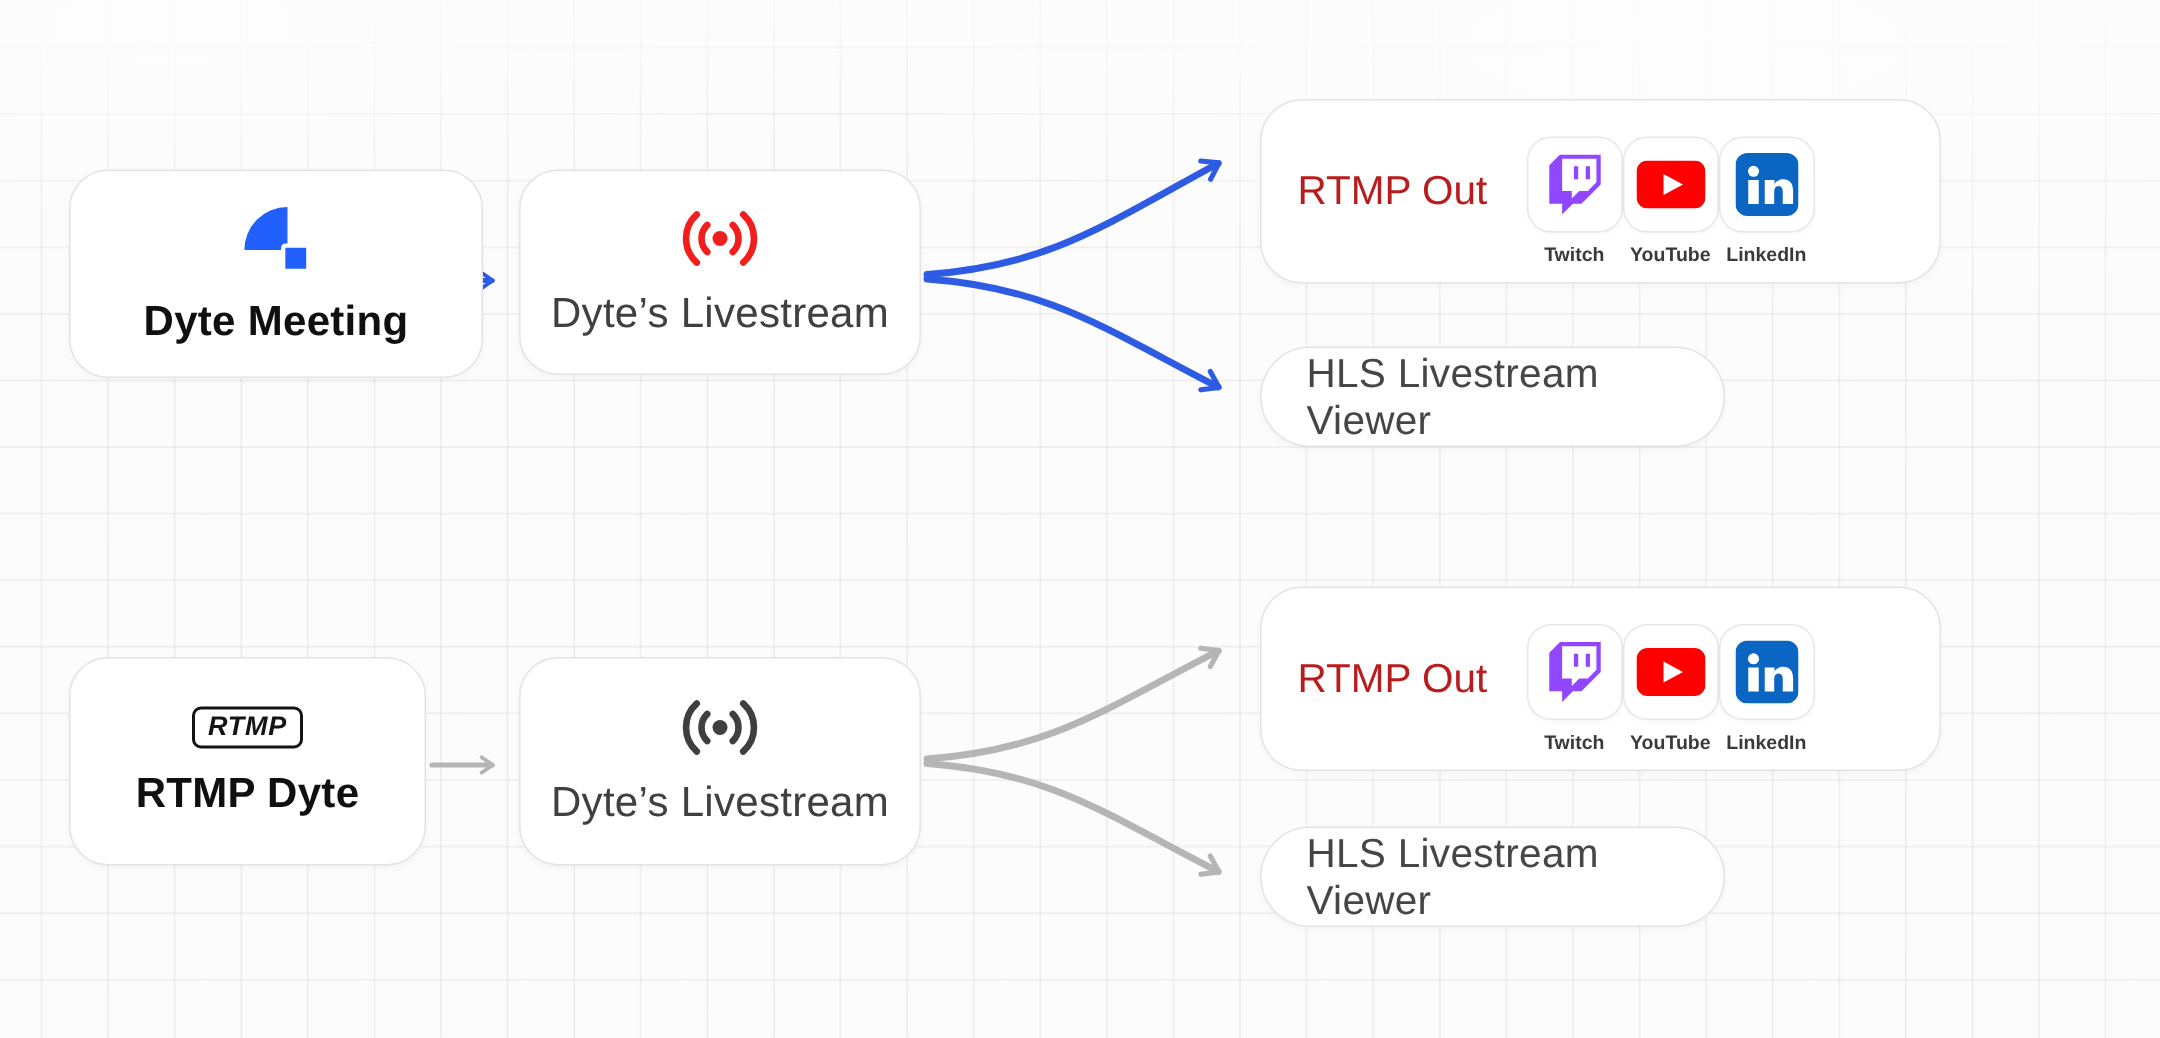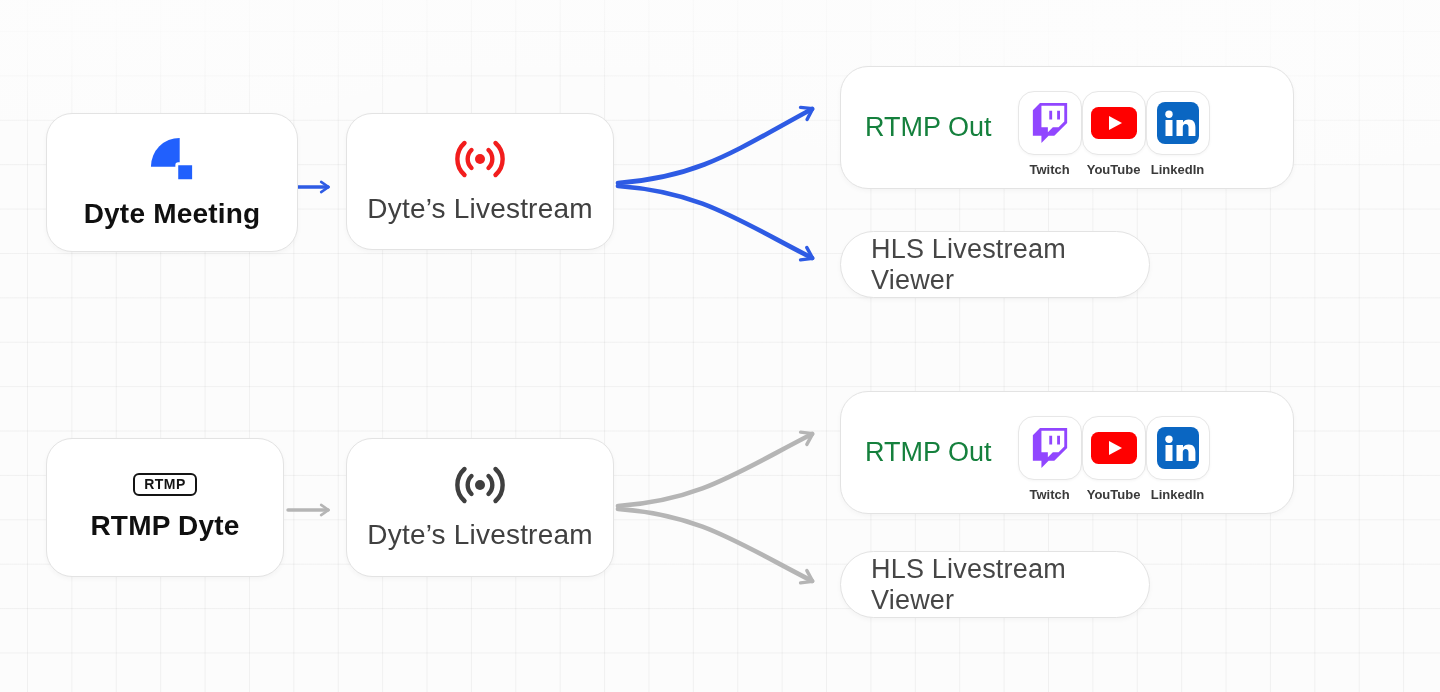--- a/index.html
+++ b/index.html
@@ -28,27 +28,27 @@
     display:flex;flex-direction:column;align-items:center;justify-content:center;
     box-sizing:border-box;
   }
   .title-bold{font-size:28px;font-weight:700;color:#101010;letter-spacing:0.2px;}
   .title-med{font-size:28px;font-weight:500;color:#404040;letter-spacing:0.2px;}
   .gap16{gap:16px;}
   .gap13{gap:13px;}
   .rtmp-badge{
     border:2.5px solid #141414;border-radius:6px;
     padding:1px 9px 2px 9px;
-    font-size:14px;font-weight:700;color:#141414;letter-spacing:0.5px;
+    font-size:18px;font-weight:700;color:#141414;letter-spacing:0.5px;font-style:italic;
   }
   .rtmp-out{
     flex-direction:row;justify-content:flex-start;
     padding:0 22px 0 24px;gap:24px;border-radius:28px;
   }
-  .rtmp-out-title{font-size:27px;font-weight:500;color:#15803d;white-space:nowrap;margin-right:2px;}
+  .rtmp-out-title{font-size:27px;font-weight:500;color:#b91c1c;white-space:nowrap;margin-right:2px;}
   .platforms{display:flex;margin-top:12px;}
   .platform{display:flex;flex-direction:column;align-items:center;}
   .platform-card{
     width:64px;height:64px;background:#fff;
     border:1.5px solid #e7e7e7;border-radius:16px;
     box-shadow:0 1px 3px rgba(0,0,0,0.04);
     display:flex;align-items:center;justify-content:center;box-sizing:border-box;
   }
   .platform-label{margin-top:7px;font-size:13px;font-weight:700;color:#3a3a3a;}
   .hls-pill{border-radius:36px;}
@@ -71,21 +71,21 @@
 
   <path d="M288,187 L328,187" fill="none" stroke="#2e5be4" stroke-width="3.4" stroke-linecap="round" marker-end="url(#ah-blue)"></path>
   <path d="M618,183 C700,177 736,150 812,109" fill="none" stroke="#2e5be4" stroke-width="4.6" stroke-linecap="round" marker-end="url(#ah-blue)"></path>
   <path d="M618,186 C700,192 736,219 812,258" fill="none" stroke="#2e5be4" stroke-width="4.6" stroke-linecap="round" marker-end="url(#ah-blue)"></path>
 
   <path d="M288,510 L328,510" fill="none" stroke="#b5b5b5" stroke-width="3.4" stroke-linecap="round" marker-end="url(#ah-gray)"></path>
   <path d="M618,506 C700,500 736,473 812,434" fill="none" stroke="#b5b5b5" stroke-width="4.6" stroke-linecap="round" marker-end="url(#ah-gray)"></path>
   <path d="M618,509 C700,515 736,542 812,581" fill="none" stroke="#b5b5b5" stroke-width="4.6" stroke-linecap="round" marker-end="url(#ah-gray)"></path>
 </svg>
 
-<div class="node gap16" style="left:46px;top:113px;width:252px;height:139px;">
+<div class="node gap16" style="left:46px;top:113px;width:276px;height:139px;">
   <svg width="48" height="46" viewBox="0 0 48 48">
     <path d="M2,32 A30,30 0 0 1 32,2 L32,32 Z" fill="#2160fd"></path>
     <rect x="29" y="29" width="17.5" height="17.5" rx="1.5" fill="#2160fd" stroke="#ffffff" stroke-width="3"></rect>
   </svg>
   <div class="title-bold">Dyte Meeting</div>
 </div>
 
 <div class="node gap13" style="left:346px;top:113px;width:268px;height:137px;">
   <svg width="62" height="42" viewBox="0 0 62 42" style="color:#f21d1d;">
     <circle cx="31" cy="21" r="5" fill="currentColor"></circle>

